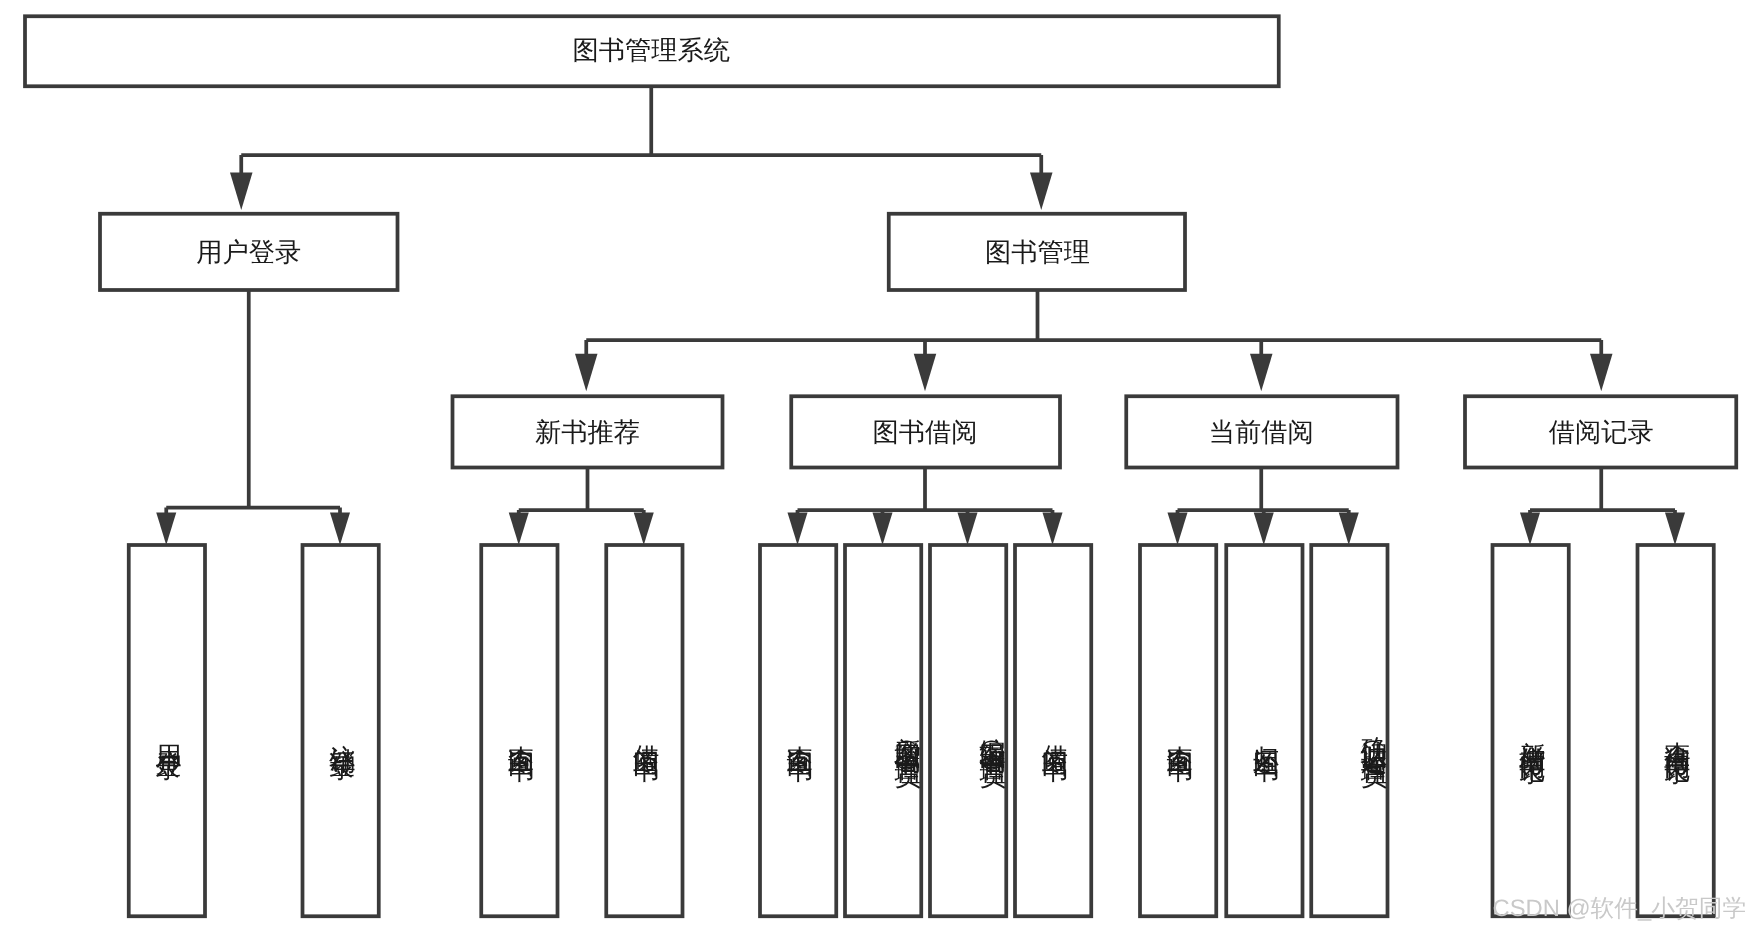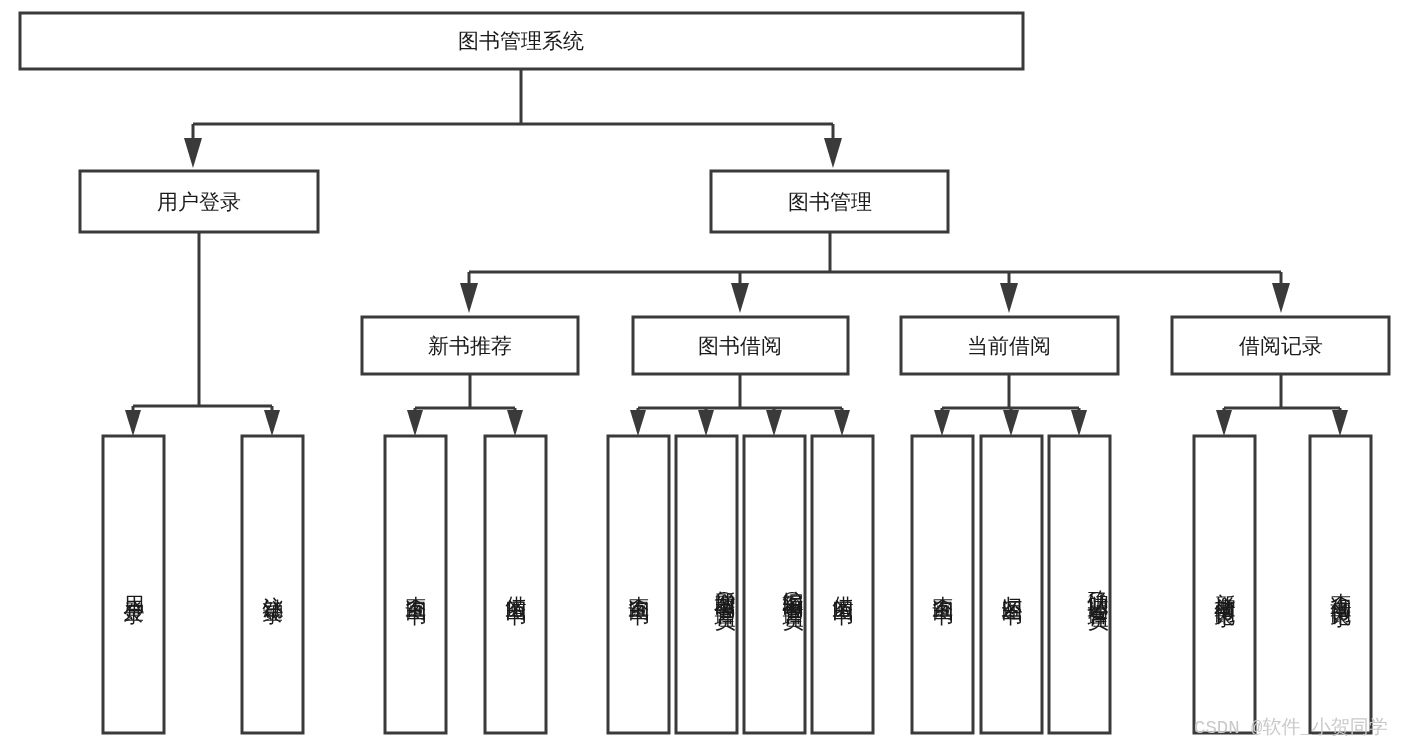--- a/index.html
+++ b/index.html
@@ -221,15 +221,15 @@
   <div class="leaf-vtext" style="left:744px; top:444px; width:61px; height:285px;">编辑图书（管理员）</div>
   <div class="leaf-vtext centered" style="left:812px; top:436px; width:61px; height:297px;">借阅图书</div>
 
   <div class="leaf-vtext centered" style="left:912px; top:436px; width:61px; height:297px;">查询图书</div>
   <div class="leaf-vtext centered" style="left:981px; top:436px; width:61px; height:297px;">归还图书</div>
   <div class="leaf-vtext" style="left:1049px; top:444px; width:61px; height:285px;">确认归还（管理员）</div>
 
   <div class="leaf-vtext centered" style="left:1194px; top:436px; width:61px; height:297px;">新增借阅记录</div>
   <div class="leaf-vtext centered" style="left:1310px; top:436px; width:61px; height:297px;">查询借阅记录</div>
 
-  <div class="watermark" style="left:1194px; top:714px;font-family:Liberation Mono, monospace;">CSDN @软件_小贺同学</div>
+  <div class="watermark" style="left:1194px; top:714px;">CSDN @软件_小贺同学</div>
 
 </div>
 
 </body></html>

